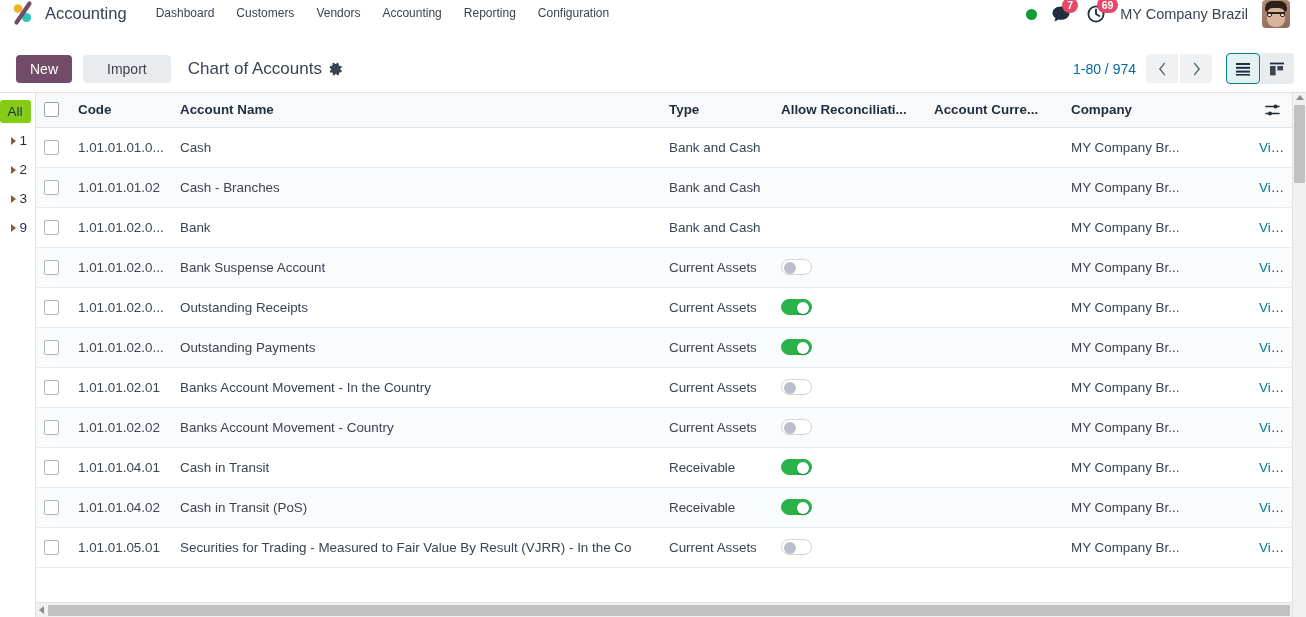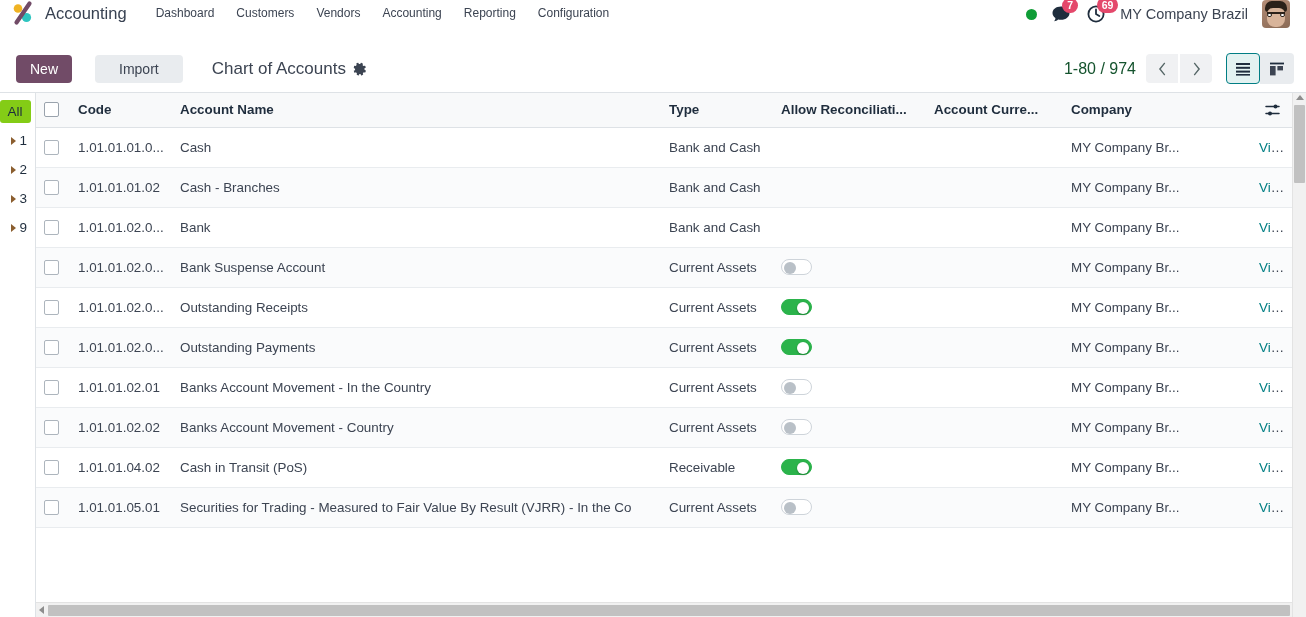--- a/index.html
+++ b/index.html
@@ -96,21 +96,21 @@
   .avatar .eye.r { right: 5px; }
 
   
   .control-panel {
     height: 48px;
     background: #ffffff;
     display: flex;
     align-items: center;
     padding: 0 12px 0 16px;
     border-bottom: 1px solid #dee2e6;
-    gap: 16px;
+    gap: 4px;
   }
   .btn-new {
     background: #714b67;
     color: #fff;
     border: none;
     font-size: 14px;
     padding: 6px 14px;
     border-radius: 4px;
     cursor: pointer;
     font-family: inherit;
@@ -212,22 +212,22 @@
     flex: 0 0 auto;
   }
 
   .cp-right {
     margin-left: auto;
     display: flex;
     align-items: center;
     gap: 0;
   }
   .pager-text {
-    font-size: 16px;
-    color: #14532d;
+    font-size: 14px;
+    color: #0369a1;
     white-space: nowrap;
     margin-right: 10px;
     cursor: pointer;
   }
   .pager-btn {
     width: 32px; height: 29px;
     background: #f0f1f3;
     border: none;
     color: #566;
     display: flex; align-items: center; justify-content: center;
@@ -676,20 +676,32 @@
             <td class="col-type">Current Assets</td>
             <td class="col-rec"><span class="toggle off"><span class="knob"></span></span></td>
             <td class="col-curr"></td>
             <td class="col-comp">MY Company Br...</td>
             <td class="col-view"><span class="view-link">View</span></td>
           </tr>
           <tr>
             <td class="col-check">
               <span class="cb"></span>
             </td>
+            <td class="col-code">1.01.01.04.01</td>
+            <td class="col-name">Cash in Transit</td>
+            <td class="col-type">Receivable</td>
+            <td class="col-rec"><span class="toggle on"><span class="knob"></span></span></td>
+            <td class="col-curr"></td>
+            <td class="col-comp">MY Company Br...</td>
+            <td class="col-view"><span class="view-link">View</span></td>
+          </tr>
+          <tr>
+            <td class="col-check">
+              <span class="cb"></span>
+            </td>
             <td class="col-code">1.01.01.04.02</td>
             <td class="col-name">Cash in Transit (PoS)</td>
             <td class="col-type">Receivable</td>
             <td class="col-rec"><span class="toggle on"><span class="knob"></span></span></td>
             <td class="col-curr"></td>
             <td class="col-comp">MY Company Br...</td>
             <td class="col-view"><span class="view-link">View</span></td>
           </tr>
           <tr>
             <td class="col-check">

